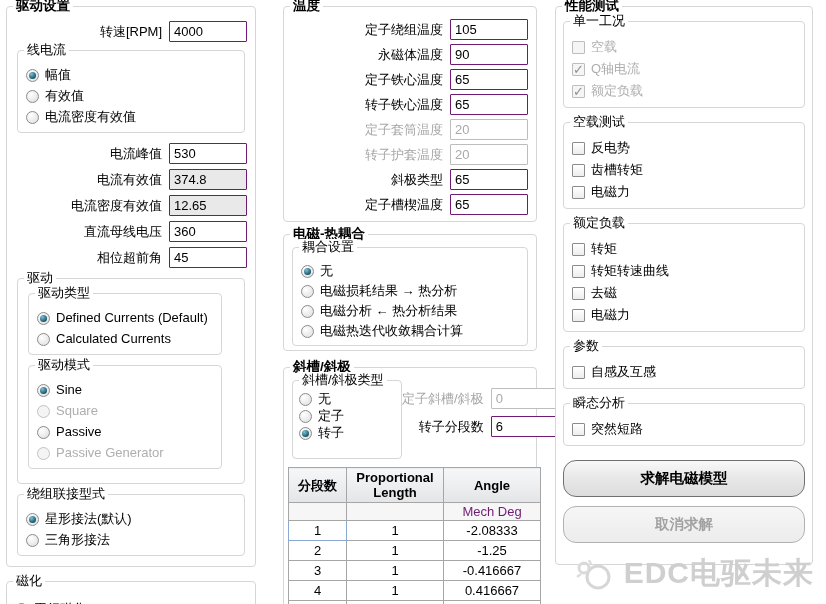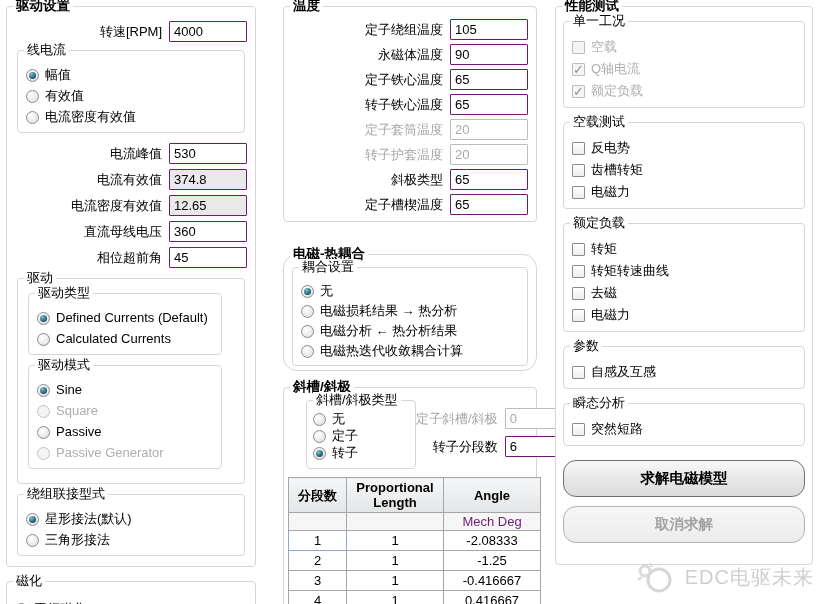--- a/index.html
+++ b/index.html
@@ -47,26 +47,26 @@
   #line-current-box{margin:8px 4px 10px 4px;padding:10px 8px 2px 8px;}
   #drive-sub-box{margin:10px 4px 10px 4px;padding:12px 8px 4px 8px;}
   .gb.sub2{margin:2px 14px 10px 2px;padding:10px 8px 2px 8px;}
   #winding-box{margin:4px 4px 6px 4px;padding:10px 8px 2px 8px;}
   #mag-box{margin-top:14px;padding:12px 8px 2px 8px;}
   #mag-box .opt{margin:7px 0;}
 
   
   #temp-box{padding:12px 6px 2px 6px;}
   #temp-box .frow{margin-bottom:4px;}
-  #emth-box{margin-top:32px;padding:12px 6px 4px 6px;border-radius:14px;}
+  #emth-box{margin-top:12px;padding:12px 6px 4px 6px;}
   #coupling-box{margin:0 2px;padding:10px 8px 2px 8px;}
   #coupling-box .opt{margin:5px 0;}
   #skew-box{margin-top:16px;padding:12px 4px 4px 4px;height:250px;box-sizing:content-box;}
   .skew-top{display:flex;align-items:flex-start;}
-  #skewtype-box{width:98px;flex:0 0 98px;padding:8px 4px 6px 6px;margin-left:18px;}
+  #skewtype-box{width:98px;flex:0 0 98px;padding:8px 4px 16px 6px;margin-left:4px;}
   #skewtype-box .opt{margin:2px 0;}
   .skew-fields{flex:1;padding-top:8px;}
   .skew-fields .frow{margin-bottom:7px;}
 
   table.seg{border-collapse:collapse;width:100%;margin-top:8px;table-layout:fixed;}
   table.seg th,table.seg td{border:1px solid #a6a6a6;text-align:center;padding:0 2px;
     overflow:hidden;font-size:13px;}
   table.seg th{background:linear-gradient(#f6f7f8,#e3e5e7);font-weight:bold;height:34px;line-height:15px;}
   table.seg tr.unit td{height:17px;background:#f6f6f6;}
   table.seg tr.unit td.mech{color:#701a75;}
@@ -79,21 +79,21 @@
   #perf-box .gb{margin:0 0 14px 0;padding:10px 8px 2px 8px;}
   #perf-box .gb .opt{margin:7px 0;}
   .btn{display:block;width:100%;height:37px;margin:0 0 9px 0;border:1px solid #707070;border-radius:13px;
     background:linear-gradient(#f8f8f8,#e9e9e9 45%,#dcdcdc);font-family:inherit;font-size:14.5px;
     font-weight:bold;color:#000;cursor:pointer;}
   .btn.disabled{color:#a2a2a2;border-color:#b2b2b2;background:linear-gradient(#f6f6f6,#ececec);cursor:default;}
   #solve-btn{margin-top:4px;}
 
   
   .watermark{position:absolute;right:12px;bottom:10px;display:flex;align-items:center;gap:8px;
-    color:#cfcfcf;font-size:20px;font-weight:normal;letter-spacing:1px;}
+    color:#cfcfcf;font-size:30px;font-weight:bold;letter-spacing:1px;}
 </style>
 </head>
 <body>
 
 <div class="col" id="col-left">
   <div class="gb" id="drive-box">
     <div class="lg bold">驱动设置</div>
 
     <div class="frow">
       <span class="flabel">转速[RPM]</span>

